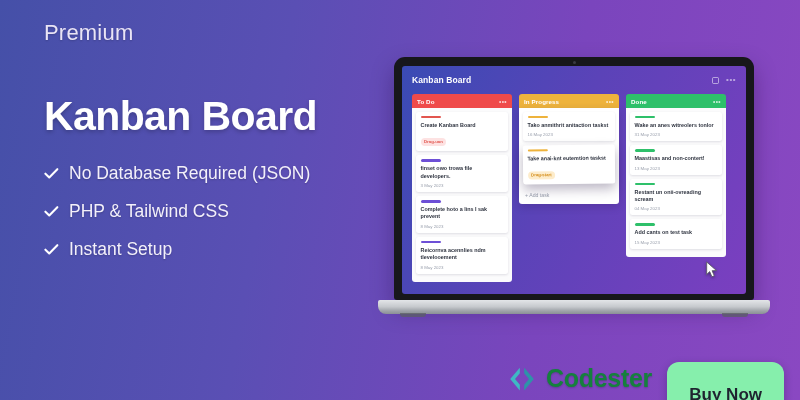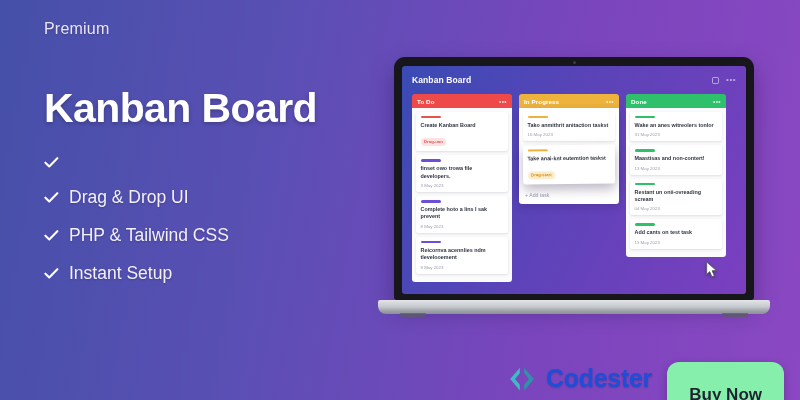--- a/index.html
+++ b/index.html
@@ -6,21 +6,21 @@
   html, body { width:800px; height:400px; overflow:hidden; }
   body {
     font-family: "Liberation Sans", sans-serif;
     background: linear-gradient(100deg, #4550a8 0%, #5a4fb4 34%, #7a45bd 68%, #8a48c2 100%);
     position: relative;
   }
 
   
   .left { position:absolute; left:44px; top:20px; width:350px; }
   .eyebrow {
-    font-size:16px; color:#e9e4f5; letter-spacing:.2px;
+    font-size:22px; color:#e9e4f5; letter-spacing:.2px;
     font-weight:400; margin-bottom:6px;
     text-shadow:0 1px 2px rgba(0,0,0,.18);
   }
   .headline {
     font-size:41px; line-height:1.06; font-weight:700; color:#ffffff;
     letter-spacing:-.6px; text-shadow:0 2px 4px rgba(0,0,0,.22);
   }
   .features { margin-top:24px; }
   .feature {
     display:flex; align-items:center; gap:10px;
@@ -98,21 +98,21 @@
   .notch {
     position:absolute; left:50%; top:243px; margin-left:-30px; width:60px; height:4px;
     background:#d4d7db; border-radius:0 0 5px 5px;
   }
   .foot { position:absolute; top:256px; width:26px; height:4px; background:#5b5f66; border-radius:0 0 3px 3px; opacity:.75; }
   .foot.l { left:22px; } .foot.r { right:22px; }
 
   
   .brand { position:absolute; left:508px; top:364px; display:flex; align-items:center; gap:10px; }
   .brand-mark { width:28px; height:28px; }
-  .brand-name { color:#1d4ed8; font-size:25px; font-weight:700; letter-spacing:-.3px;
+  .brand-name { color:#15803d; font-size:25px; font-weight:700; letter-spacing:-.3px;
                 text-shadow:0 1px 2px rgba(0,0,0,.2); }
   .buy-btn {
     position:absolute; right:16px; top:362px;
     background:#86efac; color:#1f2430; border:none; cursor:pointer;
     font-family:inherit; font-size:17px; font-weight:700;
     padding:23px 22px; border-radius:12px;
     box-shadow:0 3px 8px rgba(30,10,60,.28);
   }
 </style>
 </head>
@@ -124,28 +124,21 @@
     <br>
     <span>Kanban Board</span>
   </h1>
   <ul class="features" id="feature-list">
       <li class="feature">
         <span class="check">
           <svg width="15" height="15" viewBox="0 0 16 16">
             <path d="M1.5 8.2 L5.6 12.2 L14.2 3.4" fill="none" stroke="#ffffff" stroke-width="2.2" stroke-linecap="round" stroke-linejoin="round"></path>
           </svg>
         </span>
-      </li>
-      <li class="feature">
-        <span class="check">
-          <svg width="15" height="15" viewBox="0 0 16 16">
-            <path d="M1.5 8.2 L5.6 12.2 L14.2 3.4" fill="none" stroke="#ffffff" stroke-width="2.2" stroke-linecap="round" stroke-linejoin="round"></path>
-          </svg>
-        </span>
-        <span class="feature-label">Drag &amp; Drop UI</span>
+        <span class="feature-label">No Database Required (JSON)</span>
       </li>
       <li class="feature">
         <span class="check">
           <svg width="15" height="15" viewBox="0 0 16 16">
             <path d="M1.5 8.2 L5.6 12.2 L14.2 3.4" fill="none" stroke="#ffffff" stroke-width="2.2" stroke-linecap="round" stroke-linejoin="round"></path>
           </svg>
         </span>
         <span class="feature-label">PHP &amp; Tailwind CSS</span>
       </li>
       <li class="feature">

